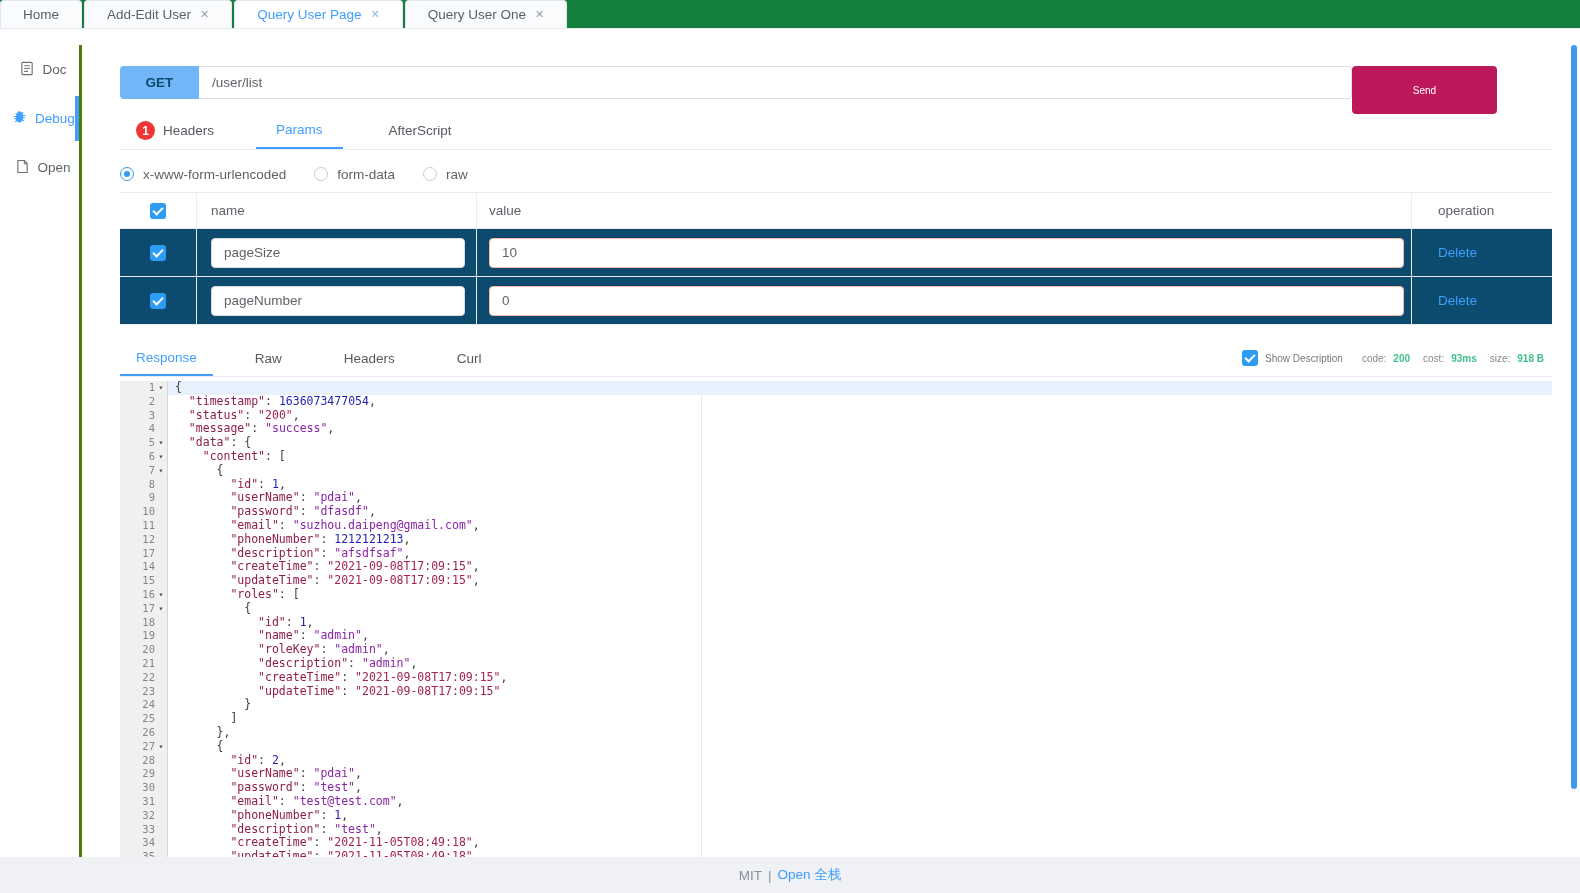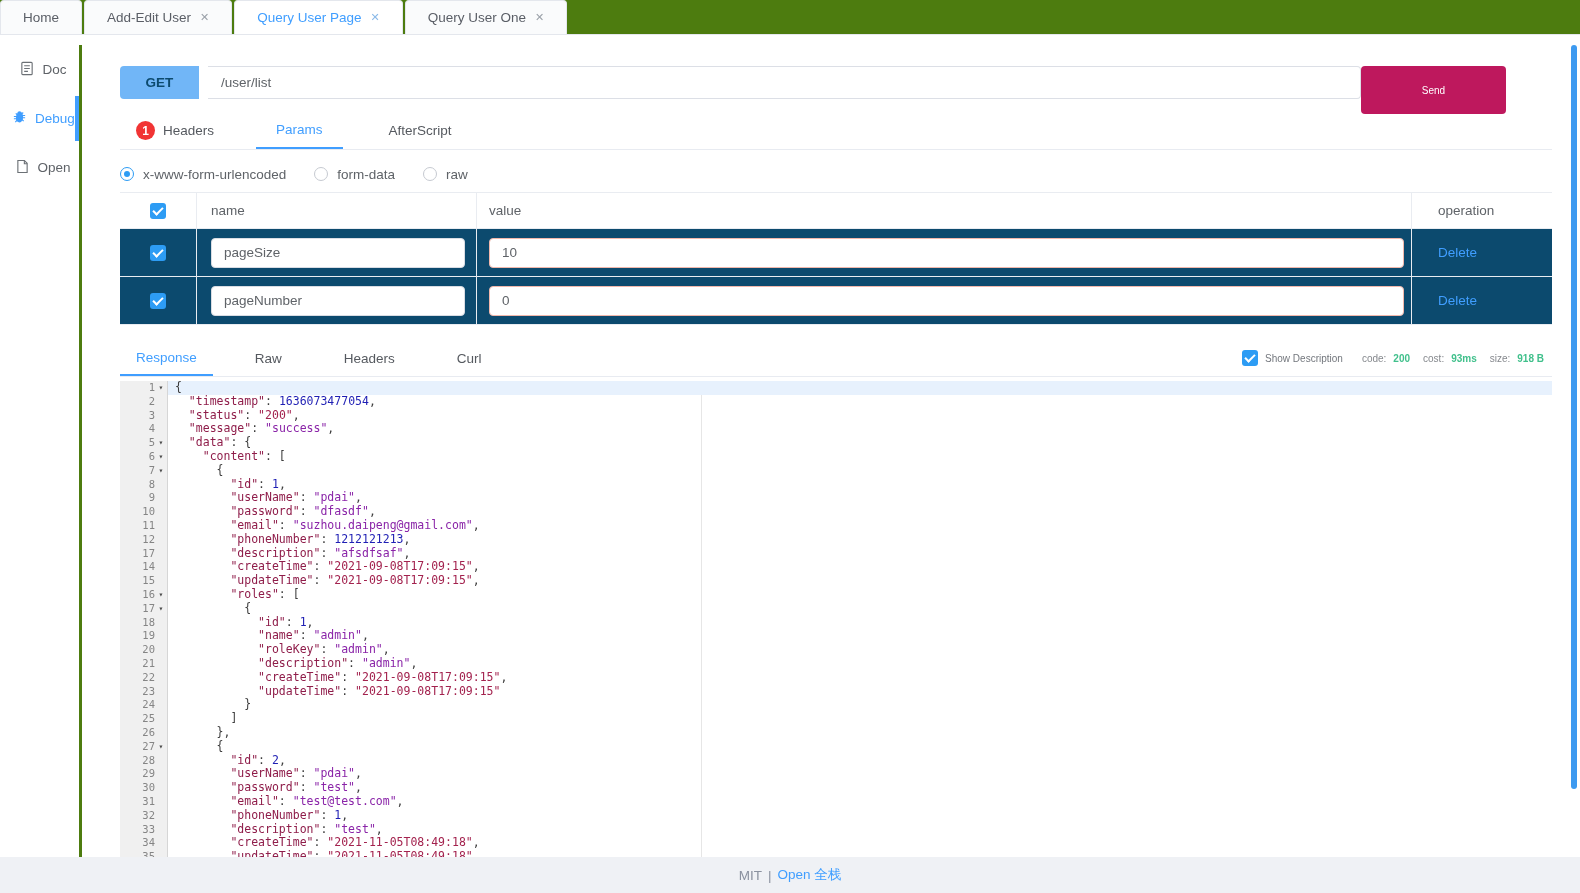--- a/index.html
+++ b/index.html
@@ -1,21 +1,21 @@
 <!DOCTYPE html>
 <html><head>
 <meta charset="utf-8">
 <style>
   * { margin:0; padding:0; box-sizing:border-box; }
   html,body { width:1580px; height:893px; overflow:hidden; background:#fff;
     font-family:"Liberation Sans", sans-serif; }
   #app { position:relative; width:1580px; height:893px; background:#fff; }
 
   
-  .tabbar { position:absolute; top:0; left:0; right:0; height:35px; background:#4d7c0f;
+  .tabbar { position:absolute; top:0; left:0; right:0; height:29px; background:#15803d;
     border-bottom:1px solid #e4e7ed; display:flex; align-items:stretch; }
   .wtab { display:flex; align-items:center; gap:9px; padding:0 22px; margin-right:2px;
     background:#fafbfc; border:1px solid #e4e7ed; border-bottom:none; border-radius:4px 4px 0 0;
     font-size:13.5px; color:#5a5e66; cursor:pointer; }
   .wtab.active { background:#fff; color:#409eff; position:relative; z-index:2; }
   .wtab .close { font-size:11px; color:#9aa0a8; line-height:1; }
   .wtab.active .close { color:#8ab9e8; }
 
   
   .sidebar { position:absolute; top:45px; left:8px; bottom:36px; width:74px; background:#fff;
@@ -24,21 +24,21 @@
     gap:8px; font-size:13.5px; color:#5f6368; cursor:pointer; }
   .side-item.active { color:#409eff; }
   .side-item.active .ind { position:absolute; right:0; top:2px; bottom:2px; width:4px; background:#409eff; }
 
   
   .req-row { position:absolute; top:66px; left:120px; height:33px; display:flex; }
   .method-btn { width:79px; background:#71b6f7; color:#0c4a6e; font-weight:bold; font-size:13.5px;
     display:flex; align-items:center; justify-content:center; border-radius:4px 0 0 4px; }
   .url-input { width:1153px; height:33px; border:1px solid #dcdfe6; border-left:none;
     border-radius:0 4px 4px 0; padding:0 13px; font-size:13.5px; color:#5f6368; outline:none;
-    font-family:"Liberation Sans", sans-serif;margin-left:9px; }
+    font-family:"Liberation Sans", sans-serif; }
   .send-btn { width:145px; height:48px; background:#be185d; color:#fff; font-size:10px;
     border:none; border-radius:4px; cursor:pointer; font-family:"Liberation Sans", sans-serif; }
 
   
   .req-tabs { position:absolute; top:112px; left:120px; right:28px; height:38px;
     border-bottom:1px solid #e8ebf1; display:flex; align-items:stretch; }
   .rtab { display:flex; align-items:center; gap:8px; padding:0 20px; font-size:13.5px; color:#55595f;
     cursor:pointer; }
   .rtab:first-child { padding:0 16px; }
   .rtab + .rtab { margin-left:26px; }

